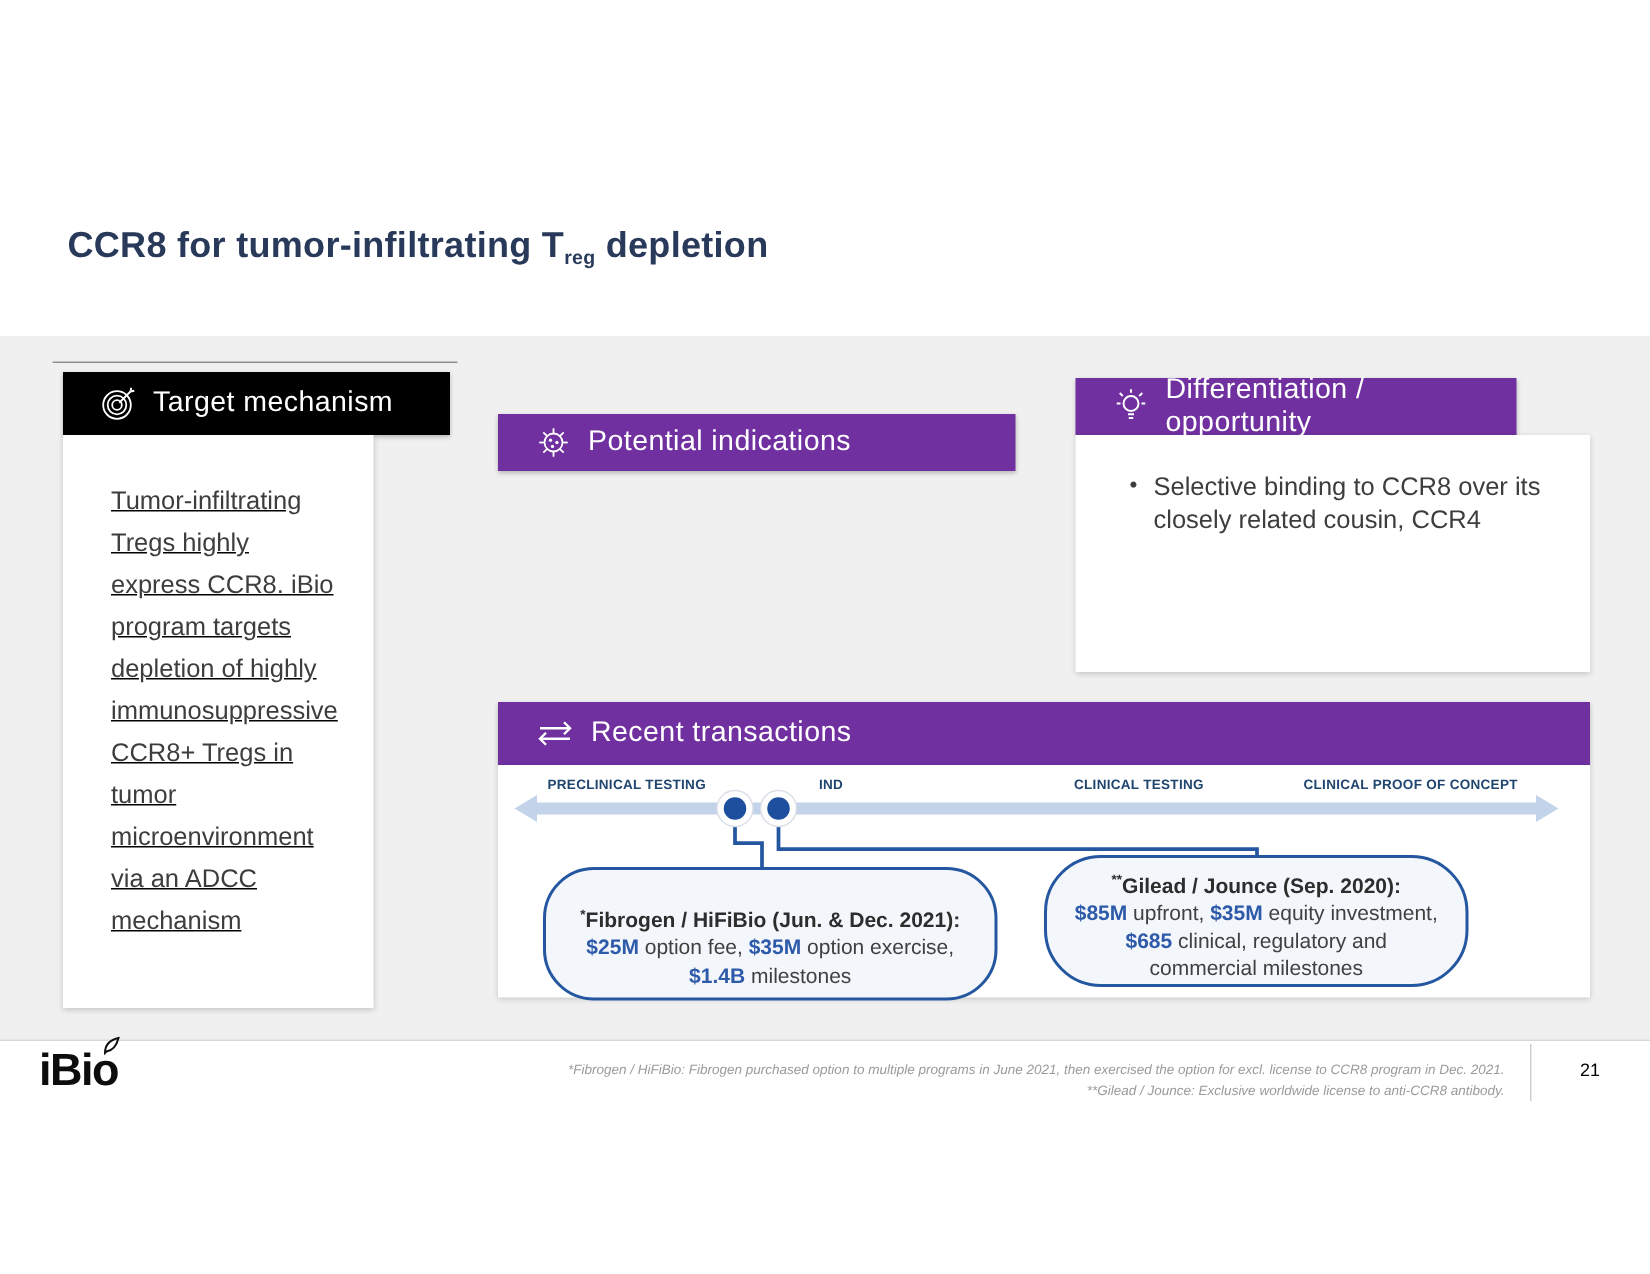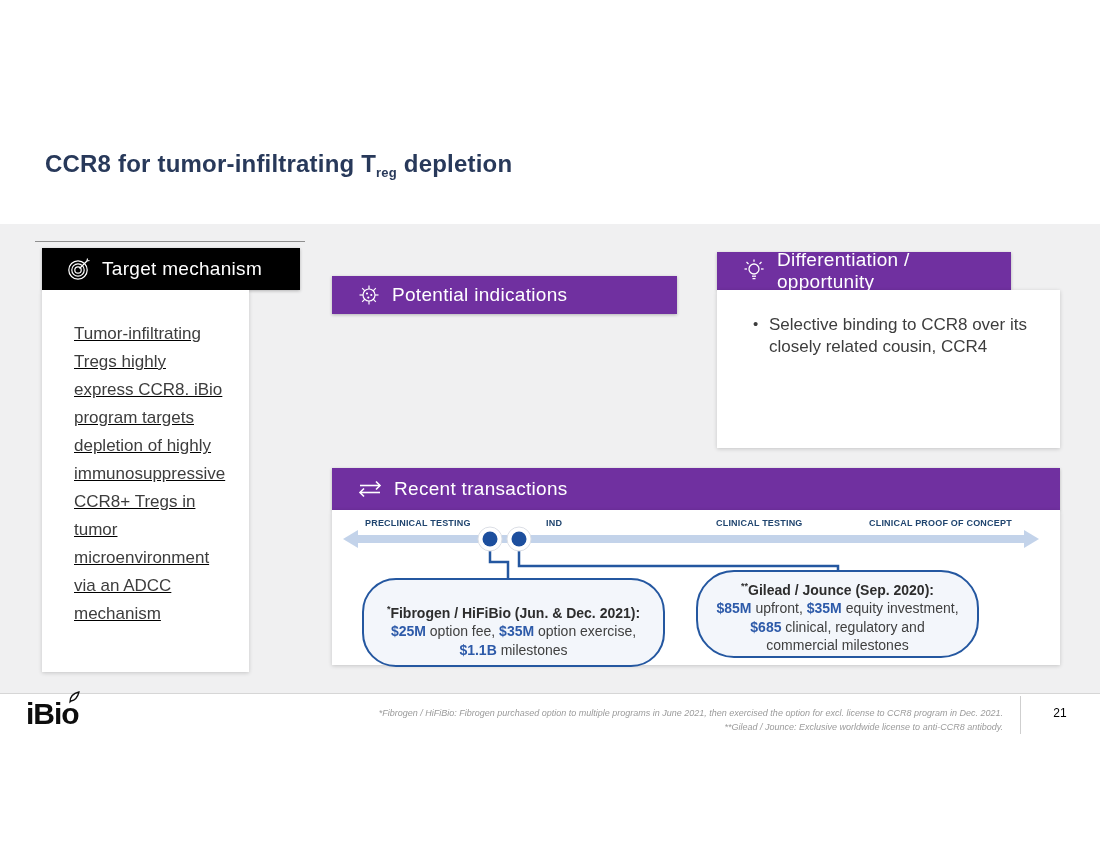--- a/index.html
+++ b/index.html
@@ -166,21 +166,21 @@
       <polyline points="187,33 187,56 506,56 506,66" fill="none" stroke="#2457a0" stroke-width="2.5"></polyline>
       <circle cx="158" cy="29" r="12" fill="#ffffff" stroke="#dcdfe6" stroke-width="1"></circle>
       <circle cx="158" cy="29" r="7.5" fill="#1d4f9e"></circle>
       <circle cx="187" cy="29" r="12" fill="#ffffff" stroke="#dcdfe6" stroke-width="1"></circle>
       <circle cx="187" cy="29" r="7.5" fill="#1d4f9e"></circle>
     </svg>
 
     <div class="deal deal-1">
       <div class="deal-title"><sup>*</sup><span>Fibrogen / HiFiBio (Jun. &amp; Dec. 2021):</span></div>
       <div><span class="money">$25M</span><span> option fee, </span><span class="money">$35M</span><span> option exercise,</span></div>
-      <div><span class="money">$1.1B</span><span> milestones</span></div>
+      <div><span class="money">$1.4B</span><span> milestones</span></div>
     </div>
 
     <div class="deal deal-2">
       <div class="deal-title"><sup>**</sup><span>Gilead / Jounce (Sep. 2020):</span></div>
       <div><span class="money">$85M</span><span> upfront, </span><span class="money">$35M</span><span> equity investment,</span></div>
       <div><span class="money">$685</span><span> clinical, regulatory and</span></div>
       <div>commercial milestones</div>
     </div>
   </div>
 

